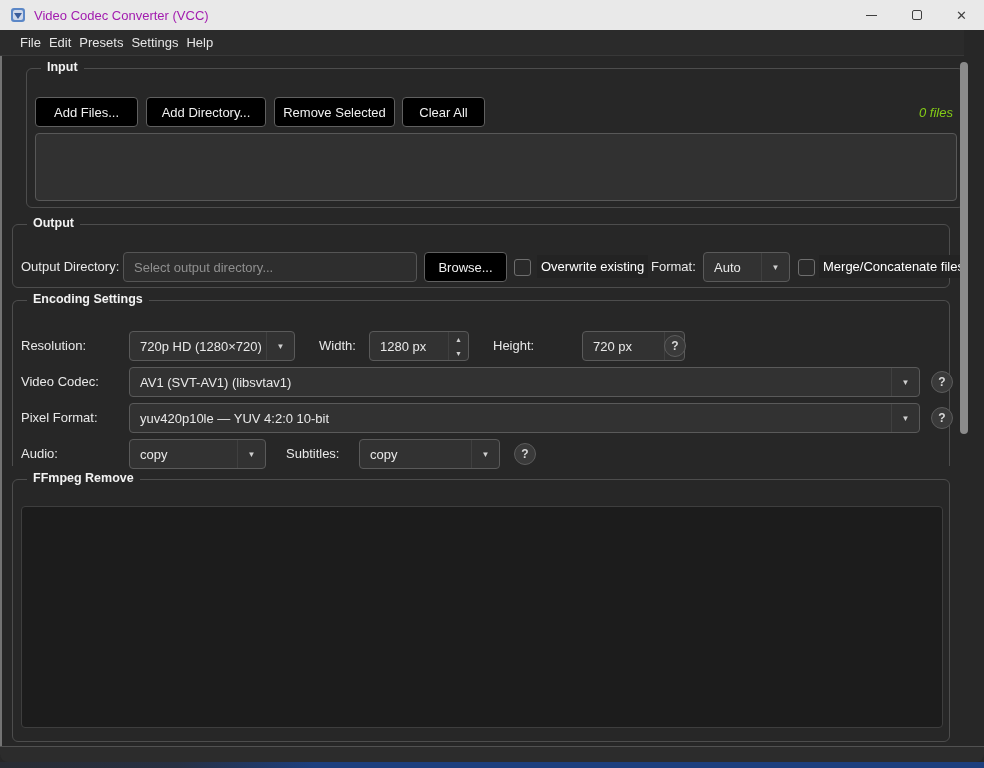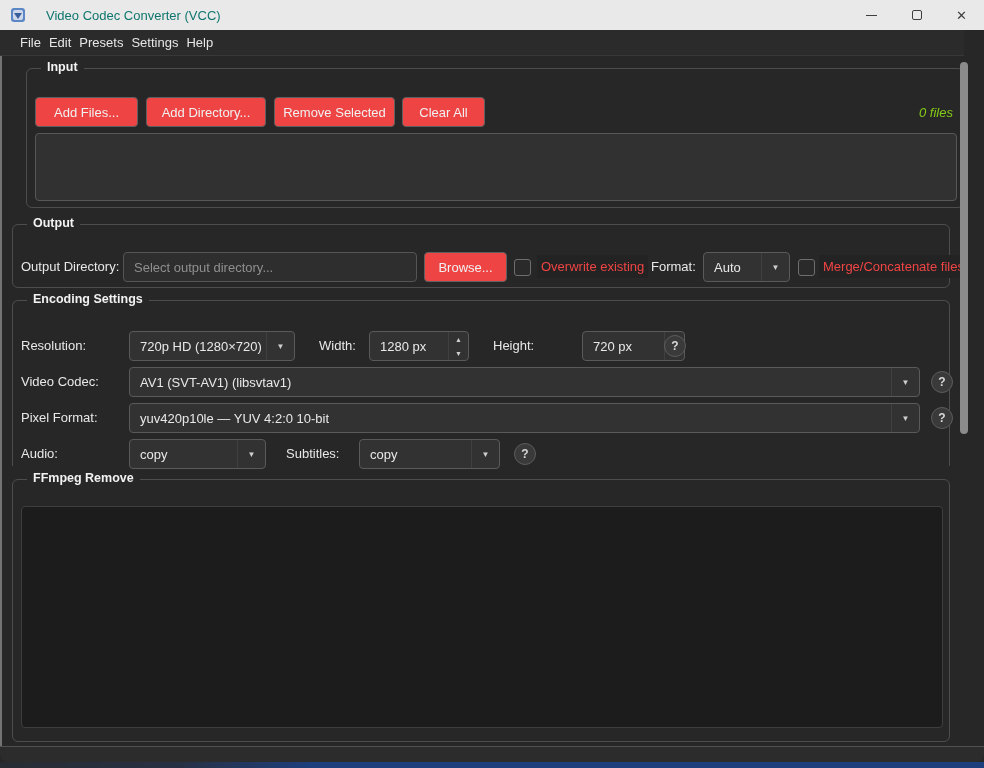--- a/index.html
+++ b/index.html
@@ -10,21 +10,21 @@
     position:relative;
     overflow:hidden;
     color:#e8e8e8;
   }
 
   
   .titlebar {
     position:absolute; left:0; top:0; width:984px; height:30px;
     background:#e9e9e9; display:flex; align-items:center;
   }
-  .titlebar-text { color:#0f766e; font-size:13px; margin-left:20px; }
+  .titlebar-text { color:#a21caf; font-size:13px; margin-left:8px; }
   .app-icon { width:16px; height:16px; margin-left:10px; }
   .win-controls { position:absolute; right:0; top:0; height:30px; display:flex; }
   .ctrl-btn { width:45px; height:30px; display:flex; align-items:center; justify-content:center; color:#3f3f3f; font-size:13px; }
   .min-dash { width:11px; height:1px; background:#3f3f3f; display:block; }
   .max-box { width:10px; height:10px; border:1px solid #3f3f3f; border-radius:2px; display:block; }
 
   
   .menubar {
     position:absolute; left:0; top:30px; width:964px; height:26px;
     background:#2b2b2b; display:flex; align-items:center;
@@ -49,27 +49,27 @@
 
   
   .group { position:absolute; border:1px solid #4d4d4d; border-radius:6px; }
   .group-title {
     position:absolute; top:-9px; left:14px; background:#272727;
     padding:0 6px; color:#f2f2f2; font-size:12.5px; font-weight:bold; white-space:nowrap;
   }
 
   
   .btn {
-    position:absolute; height:30px; background:#ef4444; border:1px solid #606060;
+    position:absolute; height:30px; background:#000000; border:1px solid #606060;
     border-radius:4px; color:#f0f0f0; font-size:13px;
     display:flex; align-items:center; justify-content:center; white-space:nowrap;
   }
   .label { position:absolute; height:30px; line-height:30px; color:#e8e8e8; font-size:13px; white-space:nowrap; }
   .check-label {
-    position:absolute; color:#ef4444; font-size:13px; white-space:nowrap;
+    position:absolute; color:#ffffff; font-size:13px; white-space:nowrap;
     background:#232323; padding:4px 4px;
   }
   .combo {
     position:absolute; height:30px; background:#323232; border:1px solid #5a5a5a;
     border-radius:4px; color:#e8e8e8; font-size:13px; display:flex; align-items:stretch; overflow:hidden;
   }
   .combo-value { flex:1; padding:0 10px; display:flex; align-items:center; white-space:nowrap; overflow:hidden; }
   .combo-arrow {
     width:28px; display:flex; align-items:center; justify-content:center;
     border-left:1px solid rgba(255,255,255,0.07); color:#cfcfcf; font-size:8px;

